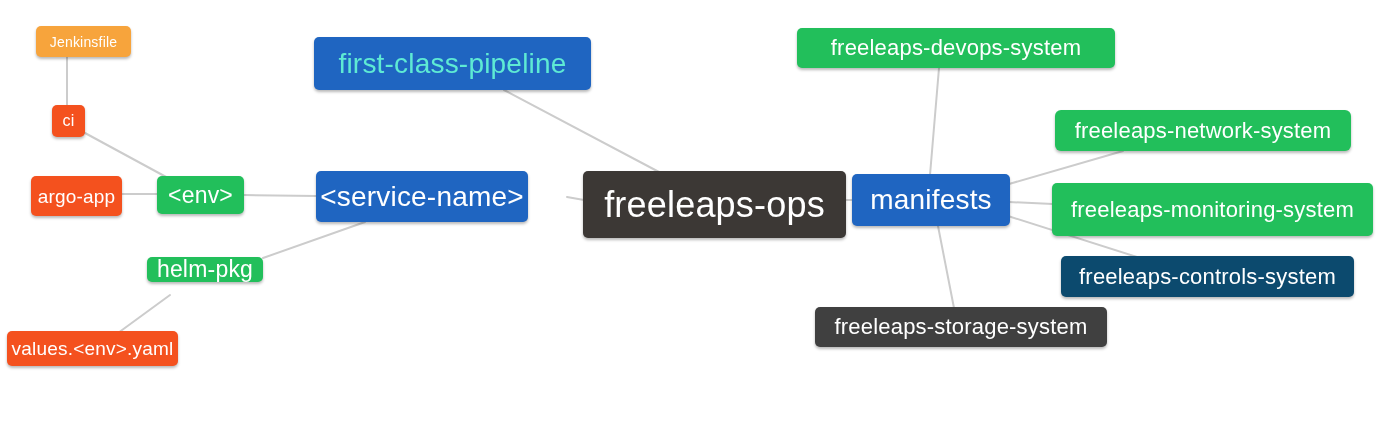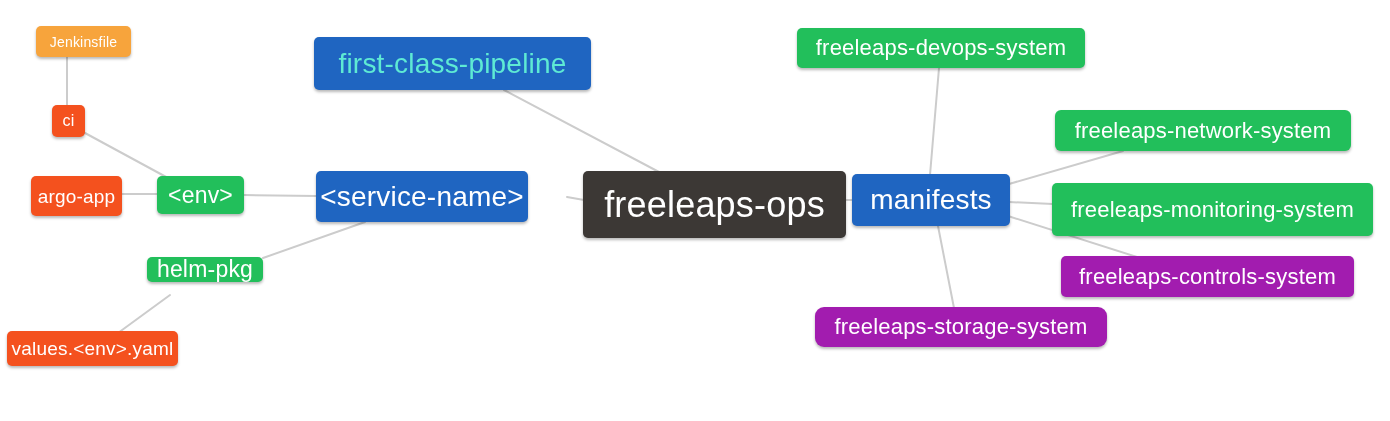--- a/index.html
+++ b/index.html
@@ -62,18 +62,18 @@
 <div class="node" style="left: 36px; top: 26px; width: 95px; height: 31px; font-size: 14px; background: rgb(247, 164, 60); color: rgb(255, 255, 255);">Jenkinsfile</div>
     <div class="node" style="left: 52px; top: 105px; width: 33px; height: 32px; font-size: 16px; background: rgb(244, 81, 30); color: rgb(255, 255, 255);">ci</div>
     <div class="node" style="left: 31px; top: 176px; width: 91px; height: 40px; font-size: 19px; background: rgb(244, 81, 30); color: rgb(255, 255, 255);">argo-app</div>
     <div class="node" style="left: 157px; top: 176px; width: 87px; height: 38px; font-size: 23px; background: rgb(34, 191, 91); color: rgb(255, 255, 255);">&lt;env&gt;</div>
     <div class="node" style="left: 147px; top: 257px; width: 116px; height: 25px; font-size: 23px; background: rgb(34, 191, 91); color: rgb(255, 255, 255);">helm-pkg</div>
     <div class="node" style="left: 7px; top: 331px; width: 171px; height: 35px; font-size: 19px; background: rgb(244, 81, 30); color: rgb(255, 255, 255);">values.&lt;env&gt;.yaml</div>
     <div class="node" style="left: 314px; top: 37px; width: 277px; height: 53px; font-size: 28px; background: rgb(31, 101, 193); color: #5eead4;">first-class-pipeline</div>
     <div class="node" style="left: 316px; top: 171px; width: 212px; height: 51px; font-size: 28px; background: rgb(31, 101, 193); color: rgb(255, 255, 255);">&lt;service-name&gt;</div>
     <div class="node" style="left: 583px; top: 171px; width: 263px; height: 67px; font-size: 36px; background: rgb(60, 56, 53); color: rgb(255, 255, 255);">freeleaps-ops</div>
     <div class="node" style="left: 852px; top: 174px; width: 158px; height: 52px; font-size: 28px; background: rgb(31, 101, 193); color: rgb(255, 255, 255);">manifests</div>
-    <div class="node" style="left: 797px; top: 28px; width: 288px; height: 40px; font-size: 22px; background: rgb(34, 191, 91); color: rgb(255, 255, 255);">freeleaps-devops-system</div>
+    <div class="node" style="left: 797px; top: 28px; width: 318px; height: 40px; font-size: 22px; background: rgb(34, 191, 91); color: rgb(255, 255, 255);">freeleaps-devops-system</div>
     <div class="node" style="left: 1055px; top: 110px; width: 296px; height: 41px; font-size: 22px; background: rgb(34, 191, 91); color: rgb(255, 255, 255); border-radius: 6px;">freeleaps-network-system</div>
     <div class="node" style="left: 1052px; top: 183px; width: 321px; height: 53px; font-size: 22px; background: rgb(34, 191, 91); color: rgb(255, 255, 255);">freeleaps-monitoring-system</div>
-    <div class="node" style="left: 1061px; top: 256px; width: 293px; height: 41px; font-size: 22px; background: #a21caf; color: rgb(255, 255, 255);">freeleaps-controls-system</div>
-    <div class="node" style="left: 815px; top: 307px; width: 292px; height: 40px; font-size: 22px; background: #a21caf; color: rgb(255, 255, 255); border-radius: 9px;">freeleaps-storage-system</div>
+    <div class="node" style="left: 1061px; top: 256px; width: 293px; height: 41px; font-size: 22px; background: #0c4a6e; color: rgb(255, 255, 255);">freeleaps-controls-system</div>
+    <div class="node" style="left: 815px; top: 307px; width: 292px; height: 40px; font-size: 22px; background: #404040; color: rgb(255, 255, 255);">freeleaps-storage-system</div>
   </div>
 
 </body></html>

